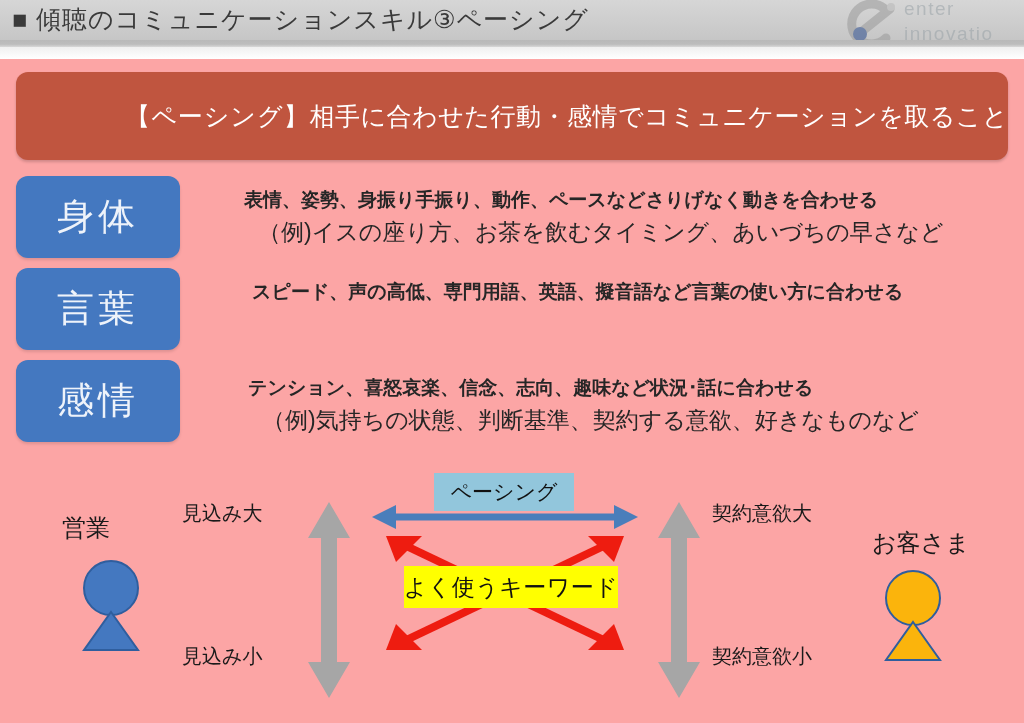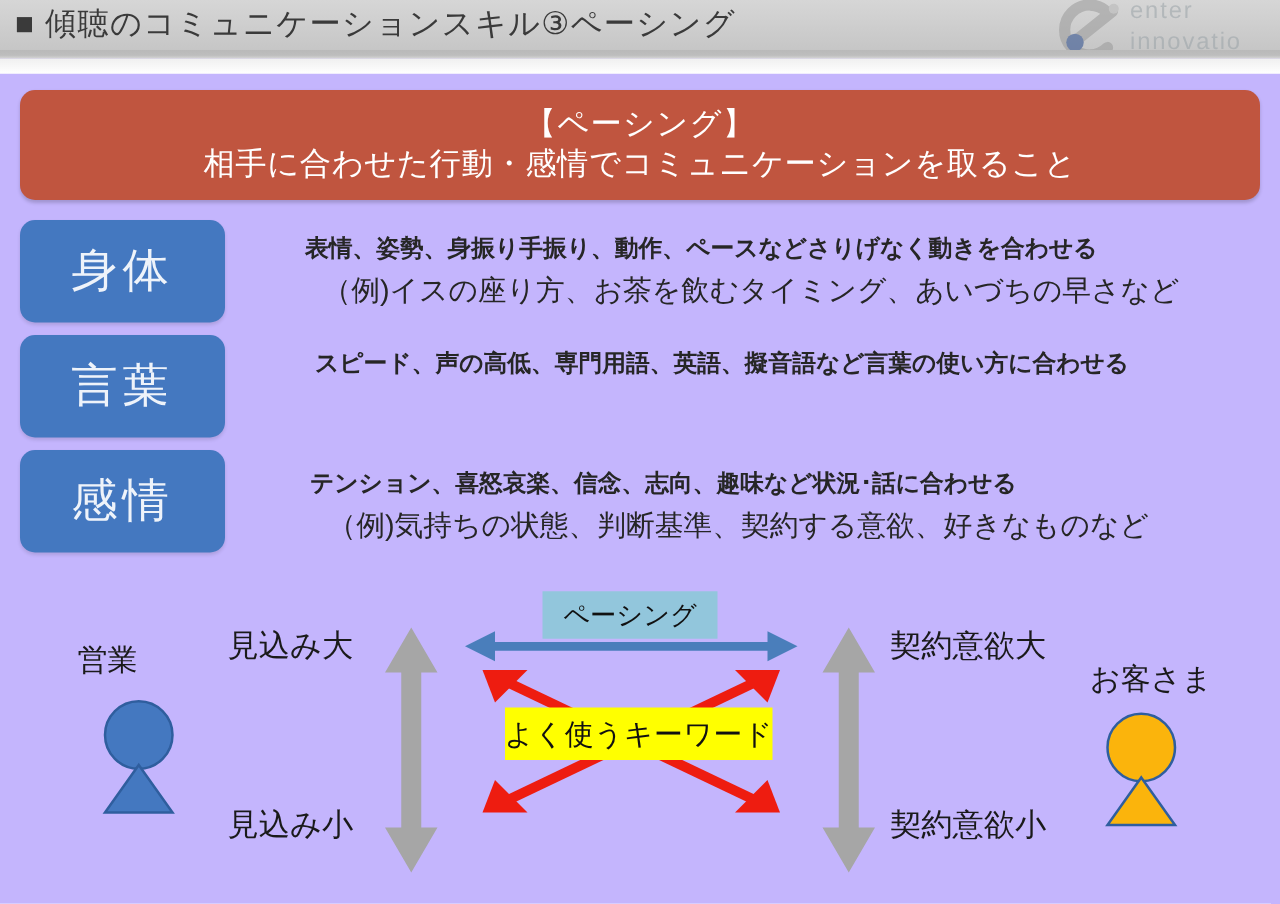--- a/index.html
+++ b/index.html
@@ -3,21 +3,21 @@
 <meta charset="utf-8">
 <title>Pacing Slide</title>
 <style>
   html,body{margin:0;padding:0;}
   body{
     width:1024px;height:723px;
     background:#ffffff;
     font-family:"Liberation Sans","DejaVu Sans",sans-serif;
     overflow:hidden;position:relative;
   }
-  .slide{position:absolute;inset:0;background:#c4b5fd;}
+  .slide{position:absolute;inset:0;background:#fca5a5;}
 
   
   .header{
     position:absolute;left:0;top:0;width:1024px;height:40px;
     background:linear-gradient(to bottom,#d6d6d6 0%,#cfcfcf 45%,#c6c6c6 100%);
     overflow:hidden;
   }
   .header-title{
     position:absolute;left:12px;top:1px;
     font-size:25px;color:#3a3a3a;letter-spacing:1px;
@@ -39,21 +39,21 @@
     position:absolute;left:70px;top:2px;
     font-size:19px;color:#9aa3a8;line-height:25px;letter-spacing:1.5px;
     white-space:nowrap;
   }
 
   
   .banner{
     position:absolute;left:16px;top:72px;width:992px;height:88px;
     background:#c0553f;border-radius:12px;
     box-shadow:0 2px 3px rgba(0,0,0,.18);
-    display:flex;flex-direction:column;align-items:center;justify-content:center;
+    display:flex;flex-direction:row;align-items:center;justify-content:flex-end;
     color:#fff;
   }
   .banner-title{font-size:25px;line-height:30px;letter-spacing:1px;}
   .banner-sub{font-size:25px;line-height:34px;letter-spacing:.5px;}
 
   
   .row{position:absolute;left:0;width:1024px;height:84px;}
   .row-1{top:176px;}
   .row-2{top:268px;}
   .row-3{top:360px;}
@@ -76,21 +76,21 @@
   .diagram{position:absolute;left:0;top:455px;width:1024px;height:268px;}
 
   .person-label{position:absolute;font-size:24px;color:#1a1a1a;white-space:nowrap;}
   .person-left-label{left:62px;top:57px;}
   .person-right-label{left:872px;top:72px;}
 
   .person{position:absolute;width:70px;height:100px;}
   .person-left{left:76px;top:100px;}
   .person-right{left:878px;top:110px;}
 
-  .scale-label{position:absolute;font-size:25px;color:#1a1a1a;white-space:nowrap;}
+  .scale-label{position:absolute;font-size:20px;color:#1a1a1a;white-space:nowrap;}
   .lbl-mikomi-dai{left:182px;top:45px;}
   .lbl-mikomi-sho{left:182px;top:188px;}
   .lbl-keiyaku-dai{left:712px;top:45px;}
   .lbl-keiyaku-sho{left:712px;top:188px;}
 
   .grey-arrow{position:absolute;width:48px;height:200px;}
   .grey-arrow-left{left:305px;top:45px;}
   .grey-arrow-right{left:655px;top:45px;}
 
   .center-arrows{position:absolute;left:370px;top:10px;width:270px;height:190px;}

